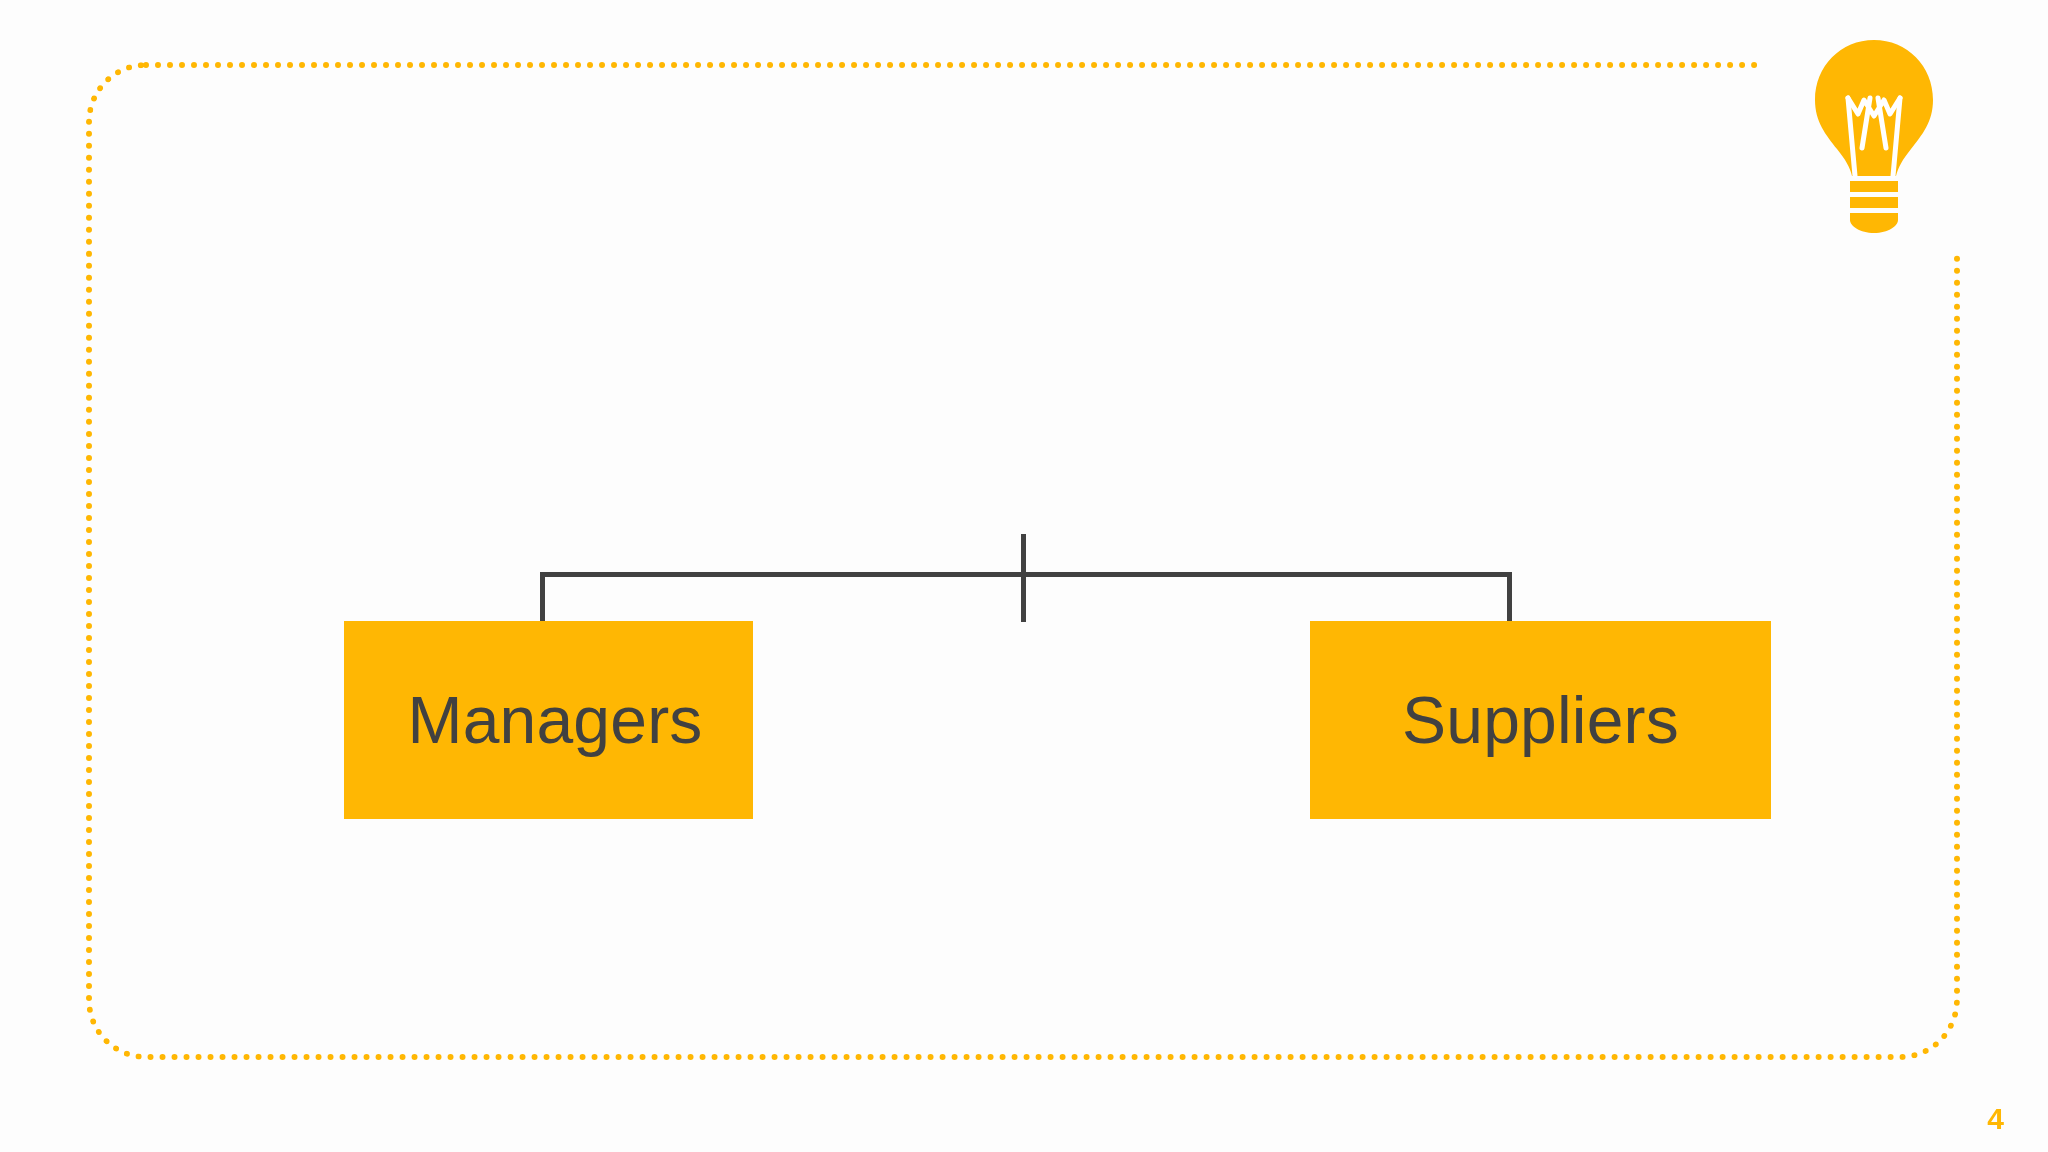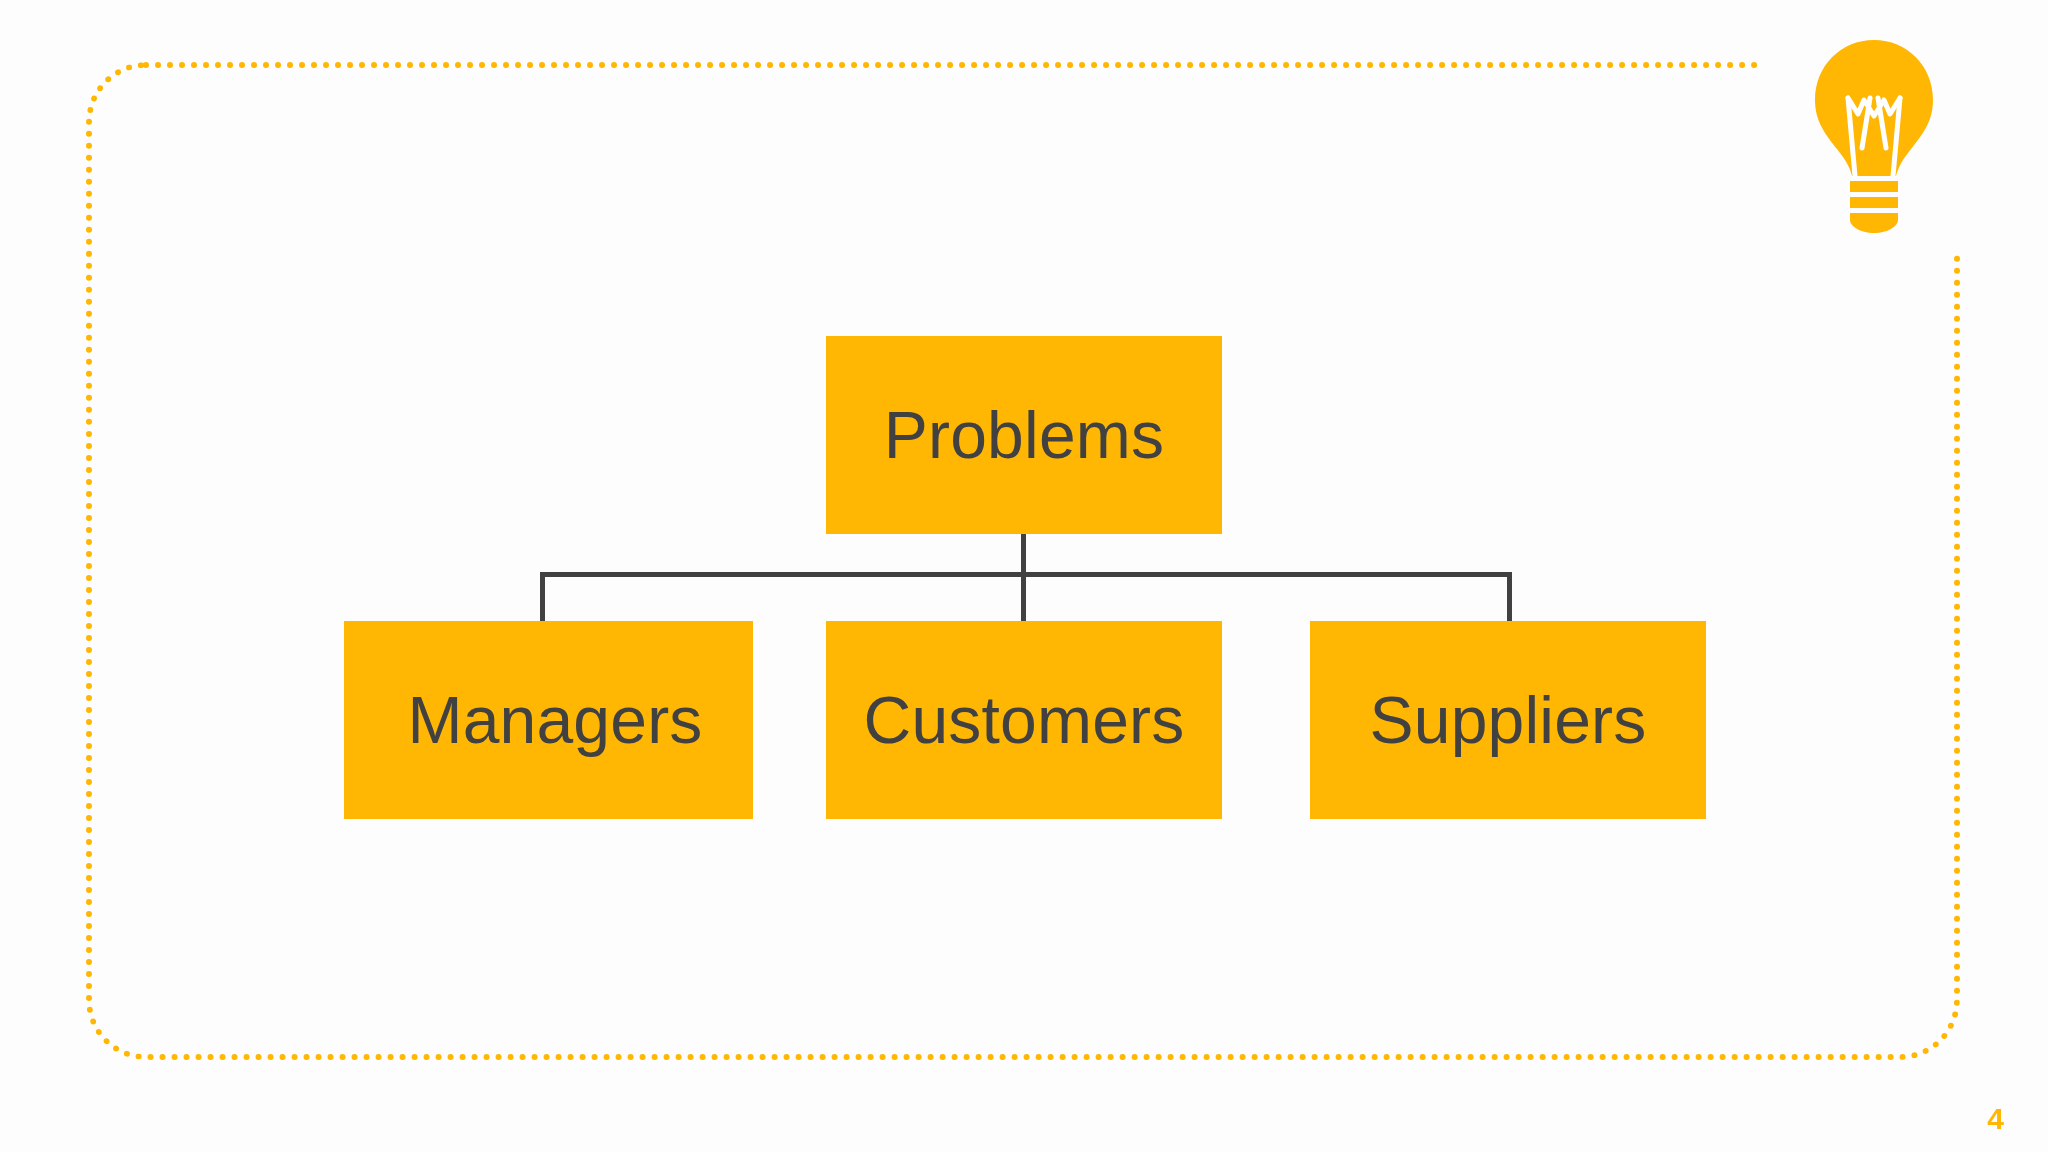--- a/index.html
+++ b/index.html
@@ -88,21 +88,21 @@
   }
   .node.child-1 {
     left: 826px;
     top: 621px;
     width: 396px;
     height: 198px;
   }
   .node.child-2 {
     left: 1310px;
     top: 621px;
-    width: 396px;
+    width: 461px;
     height: 198px;
   }
 
   
   .conn {
     position: absolute;
     background: #414141;
   }
   .conn.h-main {
     left: 540px;
@@ -164,30 +164,28 @@
       <path d="M42 62 L52 78 L58 64 L68 80 L78 64 L84 78 L94 62" stroke="#ffffff" stroke-width="5" fill="none" stroke-linejoin="round" stroke-linecap="round"></path>
 
       <rect x="44" y="145" width="48" height="11" fill="#FFB703"></rect>
       <rect x="44" y="161" width="48" height="11" fill="#FFB703"></rect>
       <path d="M44 177 L92 177 L92 184 C92 190 82 197 68 197 C54 197 44 190 44 184 Z" fill="#FFB703"></path>
     </svg>
   </div>
 
   <div class="chart">
 
-    <div class="node root">Problems</div>
 
     <div class="conn v-root"></div>
     <div class="conn h-main"></div>
     <div class="conn v-left"></div>
     <div class="conn v-center"></div>
     <div class="conn v-right"></div>
 
     <div class="node child-0">Managers</div>
 
-    <div class="node child-1">Customers</div>
 
     <div class="node child-2">Suppliers</div>
   </div>
 
   <div class="page-number">4</div>
 
 </div>
 
 </body></html>

